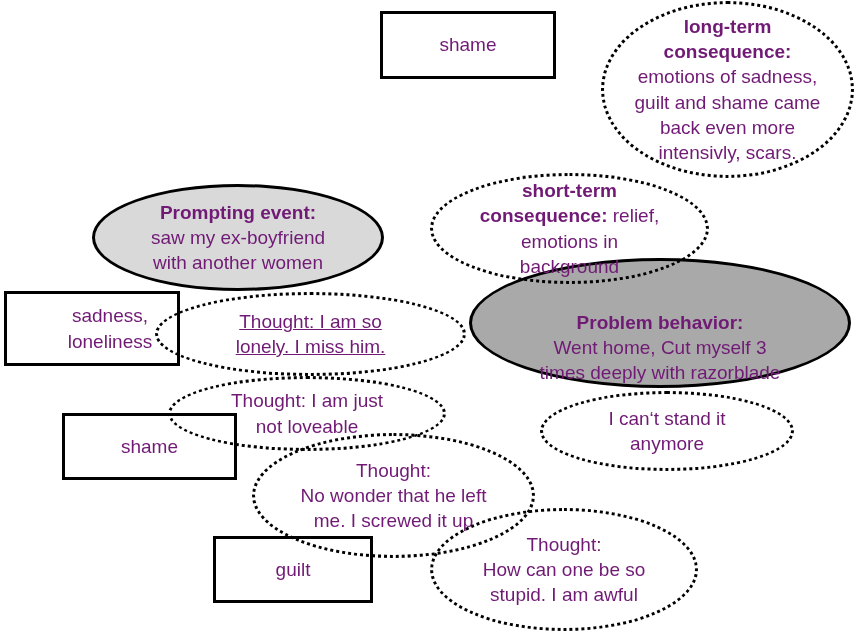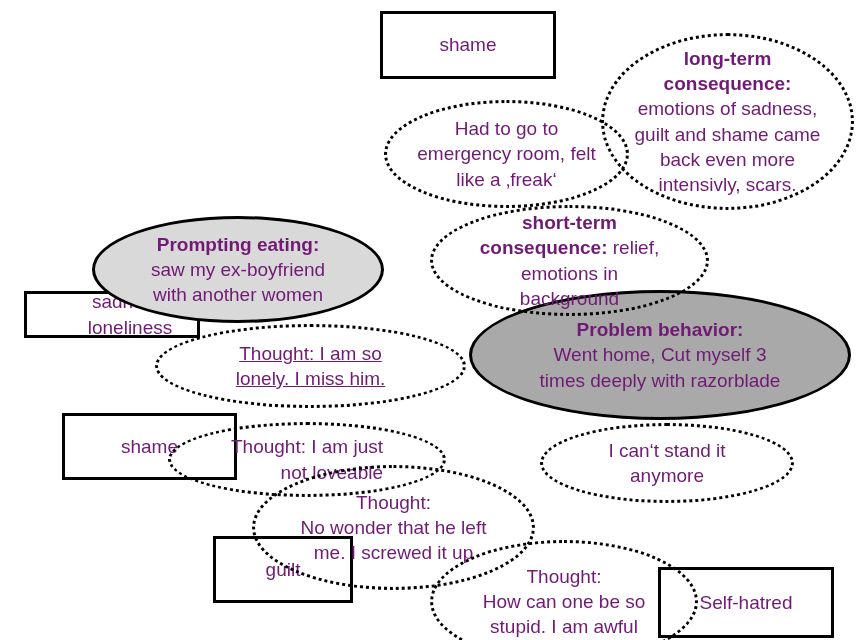--- a/index.html
+++ b/index.html
@@ -13,78 +13,70 @@
     display:flex;align-items:center;justify-content:center;
     text-align:center;white-space:pre-line;
     font-size:19px;line-height:1.32;
   }
   .node b{font-weight:bold;}
   .rect{
     border:3px solid var(--border,#000);
     background:#ffffff;
     z-index:1;
   }
-  .ellipse{border-radius:50%;margin-top:32px;}
+  .ellipse{border-radius:50%;}
   .solid{
     border:3px solid var(--border,#000);
     z-index:2;
   }
   .fill-light{background:var(--prompting-fill,#d9d9d9);}
-  .fill-dark{background:var(--problem-fill,#a9a9a9);}
+  .fill-dark{background:var(--problem-fill,#a9a9a9);align-items:flex-end;}
   .dotted{
     border:3px dotted var(--border,#000);
     background:transparent;
     z-index:3;
   }
   .label{display:block;padding:0 4px;}
 </style>
 </head>
 <body>
 
 <div class="canvas">
 
   <div class="node rect" style="left:380px;top:11px;width:176px;height:68px;">
     <span class="label">shame</span>
   </div>
 
-  <div class="node rect" style="left:24px;top:291px;width:176px;height:47px;padding-left:36px;">
+  <div class="node rect" style="left:4px;top:291px;width:176px;height:75px;padding-left:36px;">
     <span class="label">sadness,
 loneliness</span>
   </div>
 
   <div class="node rect" style="left:62px;top:413px;width:175px;height:67px;">
     <span class="label">shame</span>
   </div>
 
-  <div class="node rect" style="left:213px;top:536px;width:140px;height:67px;">
+  <div class="node rect" style="left:213px;top:536px;width:160px;height:67px;">
     <span class="label">guilt</span>
   </div>
 
-  <div class="node rect" style="left:658px;top:567px;width:176px;height:71px;">
-    <span class="label">Self-hatred</span>
-  </div>
 
   <div class="node ellipse solid fill-light" style="left:92px;top:184px;width:292px;height:107px;">
-    <span class="label"><b>Prompting eating:</b><span>
+    <span class="label"><b>Prompting event:</b><span>
 saw my ex-boyfriend
 with another women</span></span>
   </div>
 
   <div class="node ellipse solid fill-dark" style="left:469px;top:258px;width:382px;height:130px;">
     <span class="label"><b>Problem behavior:</b><span>
 Went home, Cut myself 3
 times deeply with razorblade</span></span>
   </div>
 
 
-  <div class="node ellipse dotted" style="left:384px;top:68px;width:245px;height:108px;">
-    <span class="label">Had to go to
-emergency room, felt
-like a ‚freak‘</span>
-  </div>
 
   <div class="node ellipse dotted" style="left:601px;top:1px;width:253px;height:177px;">
     <span class="label"><b>long-term
 consequence:</b><span>
 emotions of sadness,
 guilt and shame came
 back even more
 intensivly, scars.</span></span>
   </div>
 
@@ -93,21 +85,21 @@
 consequence:</b><span> relief,
 emotions in
 background</span></span>
   </div>
 
   <div class="node ellipse dotted" style="left:155px;top:292px;width:311px;height:84px;text-decoration:underline;">
     <span class="label">Thought: I am so
 lonely. I miss him.</span>
   </div>
 
-  <div class="node ellipse dotted" style="left:168px;top:390px;width:278px;height:75px;text-align:right;">
+  <div class="node ellipse dotted" style="left:168px;top:376px;width:278px;height:75px;">
     <span class="label">Thought: I am just
 not loveable</span>
   </div>
 
   <div class="node ellipse dotted" style="left:252px;top:433px;width:283px;height:125px;">
     <span class="label">Thought:
 No wonder that he left
 me. I screwed it up</span>
   </div>
 

